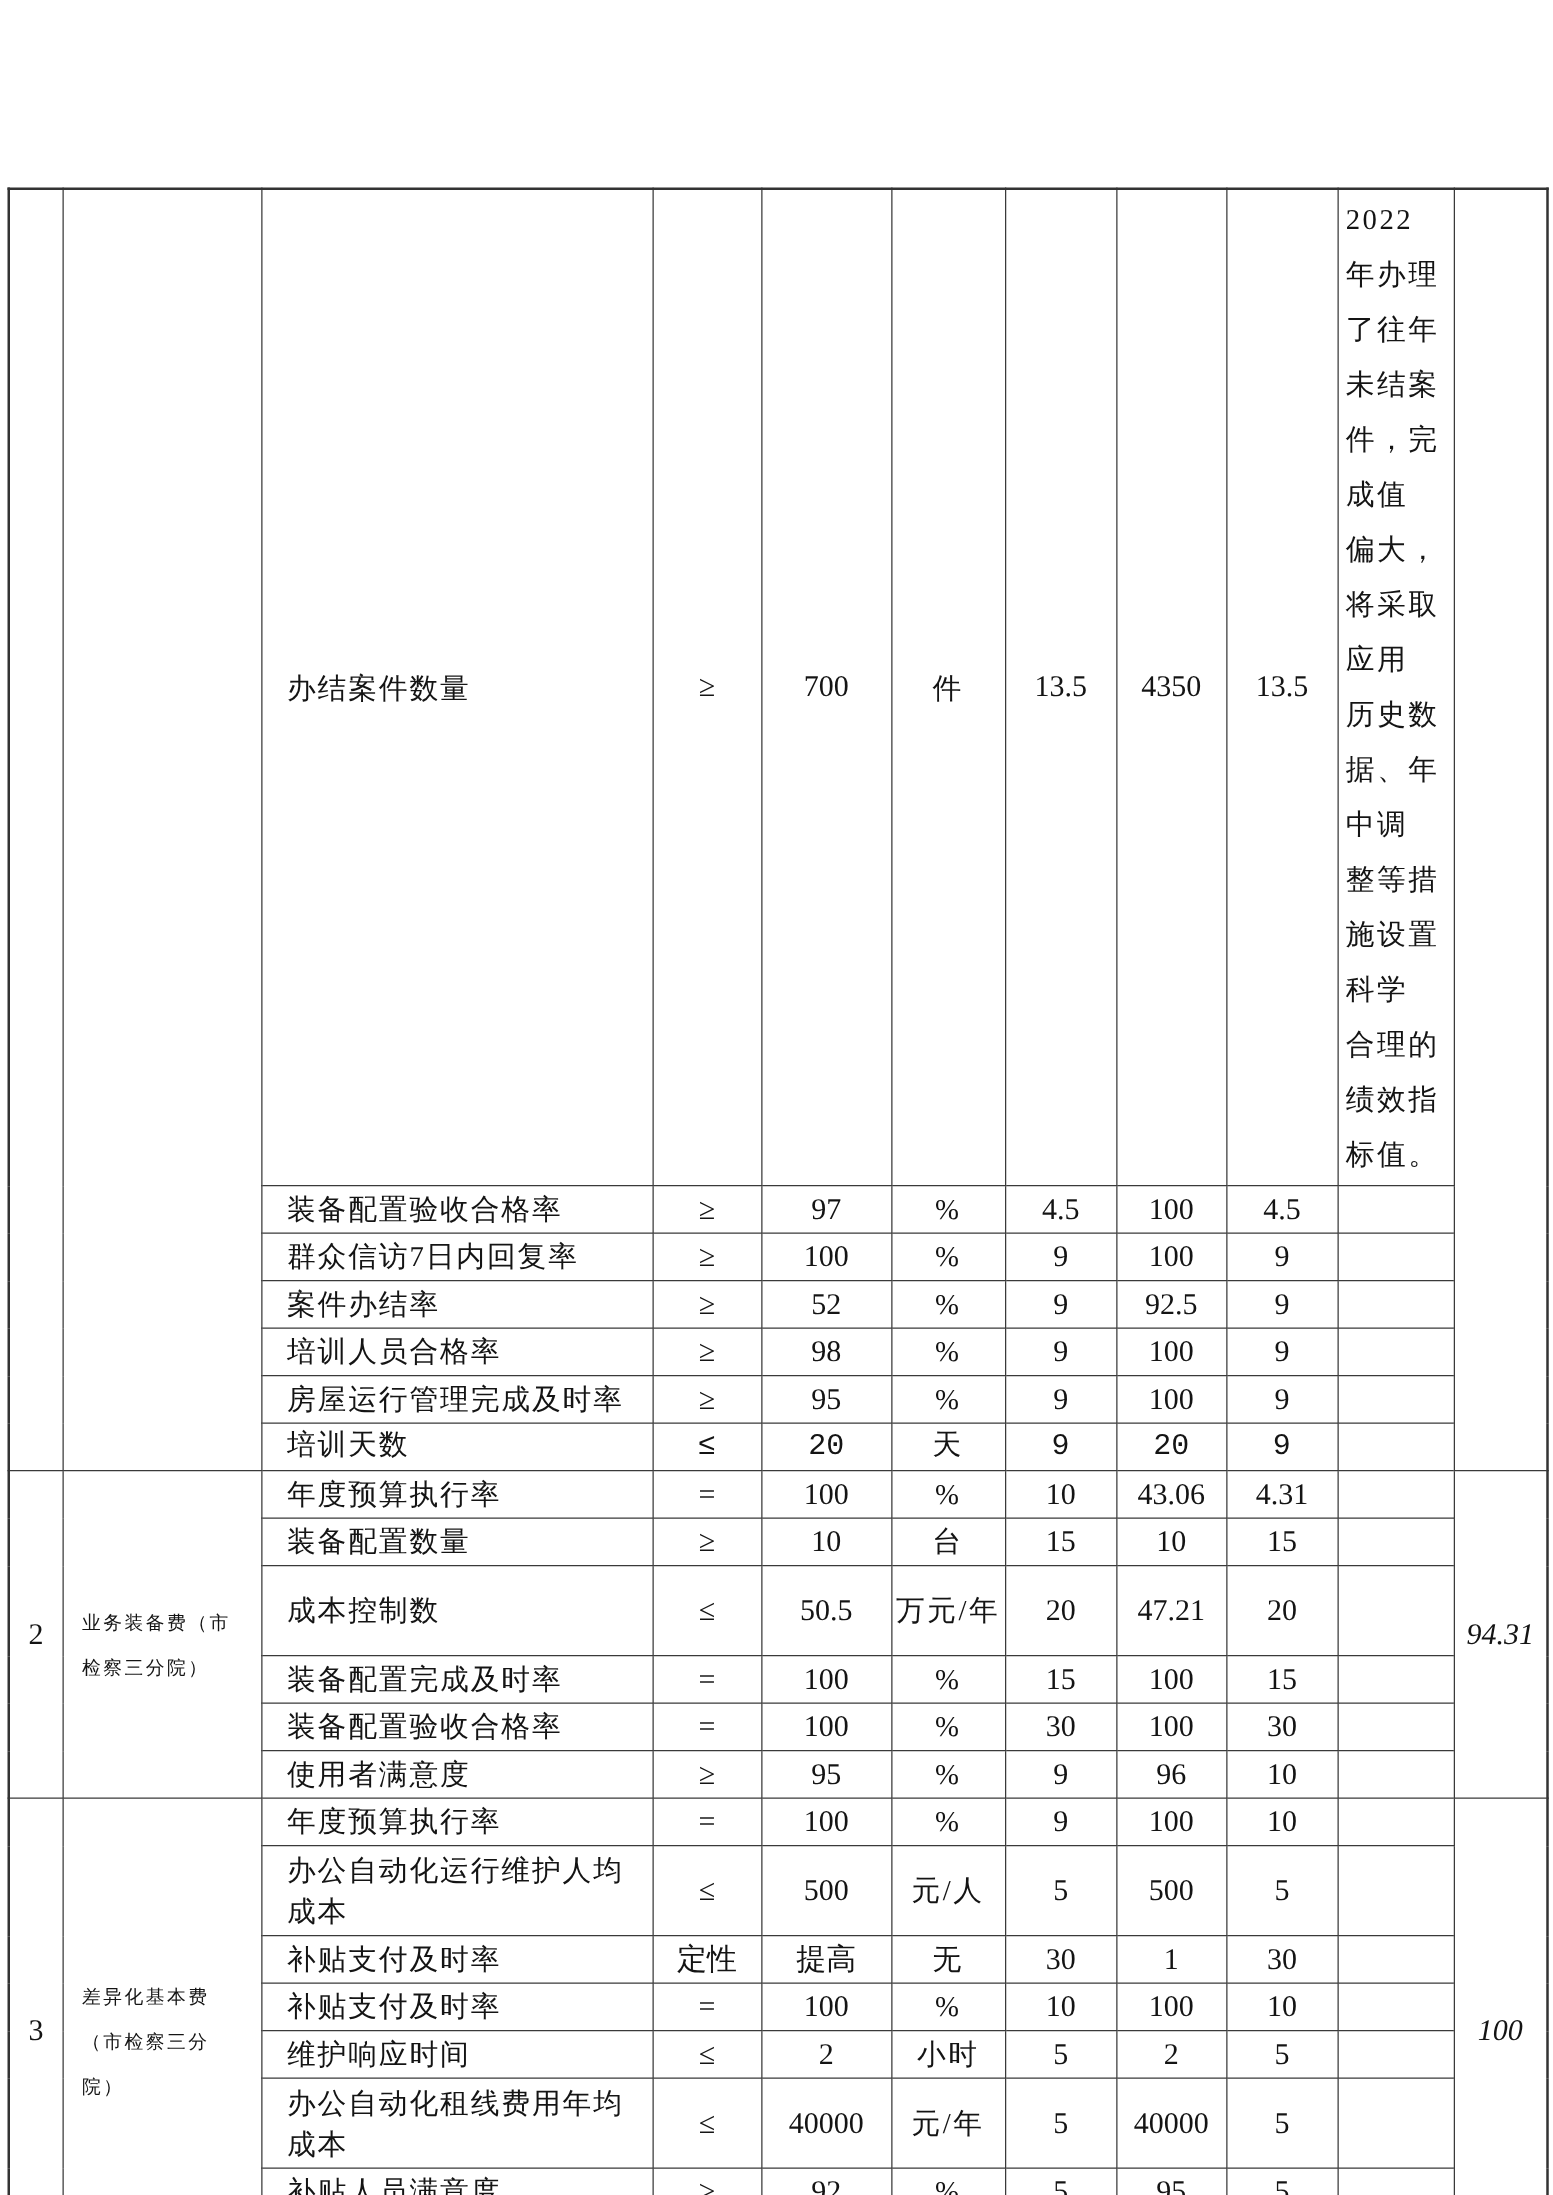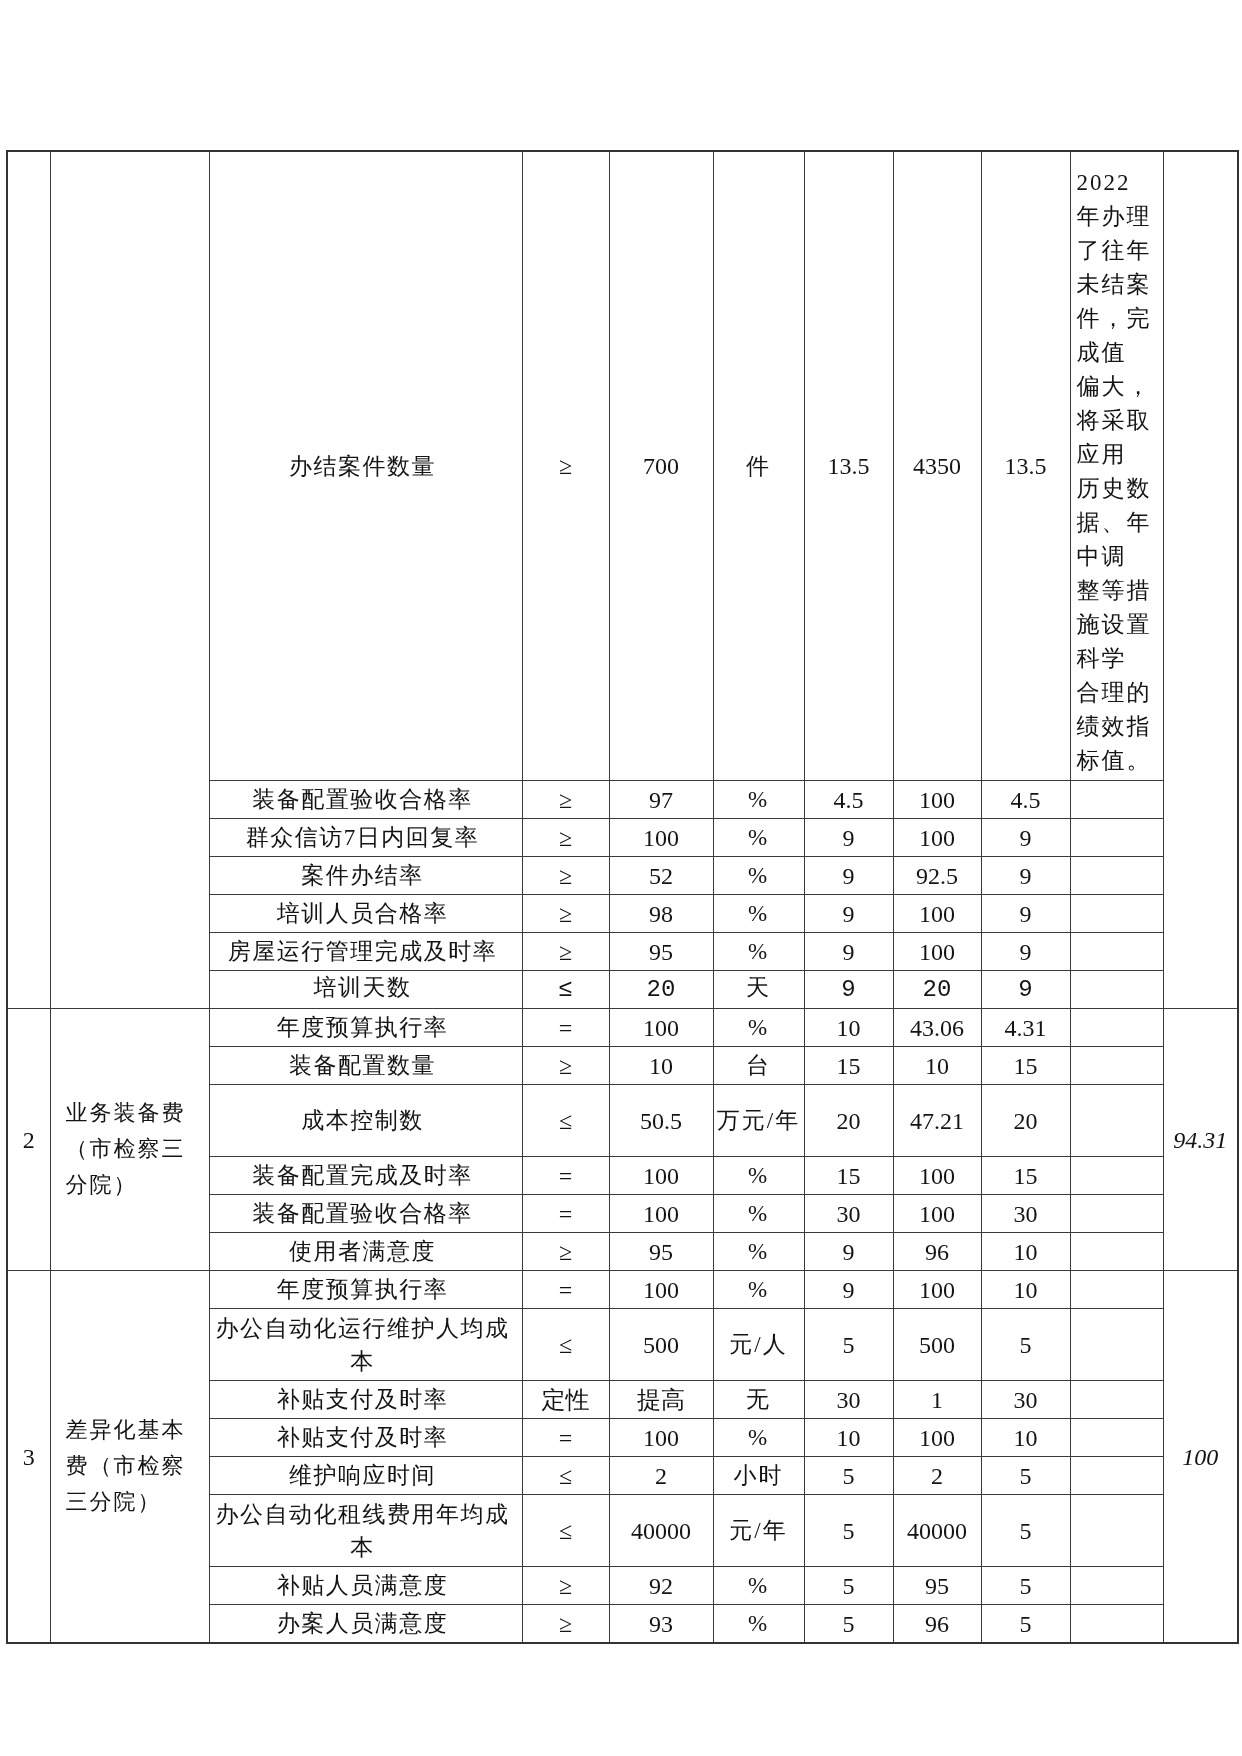--- a/index.html
+++ b/index.html
@@ -24,45 +24,45 @@
     font-size:24px;
     line-height:32px;
     padding:0;
     overflow:hidden;
     word-break:break-all;
   }
   .c-no{font-size:24px;}
   .c-project{
     text-align:left;
     padding:20px 8px 2px 15px;
-    font-size:22px;
+    font-size:15px;
     letter-spacing:2px;
     line-height:36px;
   }
   .c-ind{
-    text-align:center;
-    padding:2px 6px 2px 0;
+    text-align:left;
+    padding:2px 6px 2px 20px;
     font-size:23px;
     letter-spacing:1.5px;
     line-height:33px;
   }
   .c-op{font-size:24px;}
   .c-num{font-size:24px;}
   .c-unit{
     font-size:23px;
     letter-spacing:2px;
     padding:0 3px;
     line-height:33px;
   }
   .c-remark{
     text-align:left;
-    padding:14px 4px 2px 6px;
+    padding:2px 4px 2px 6px;
     font-size:23px;
     letter-spacing:2px;
-    line-height:34px;
+    line-height:44px;
     white-space:pre-line;
     vertical-align:middle;
   }
   .c-total{font-size:24px;font-style:italic;}
   .r615{height:615px;}
   .r72{height:72px;}
   .r38{height:38px;font-family:Liberation Mono, monospace;}
   .r37{height:37px;}
   .r36{height:36px;margin-top:33px;}
 </style>

